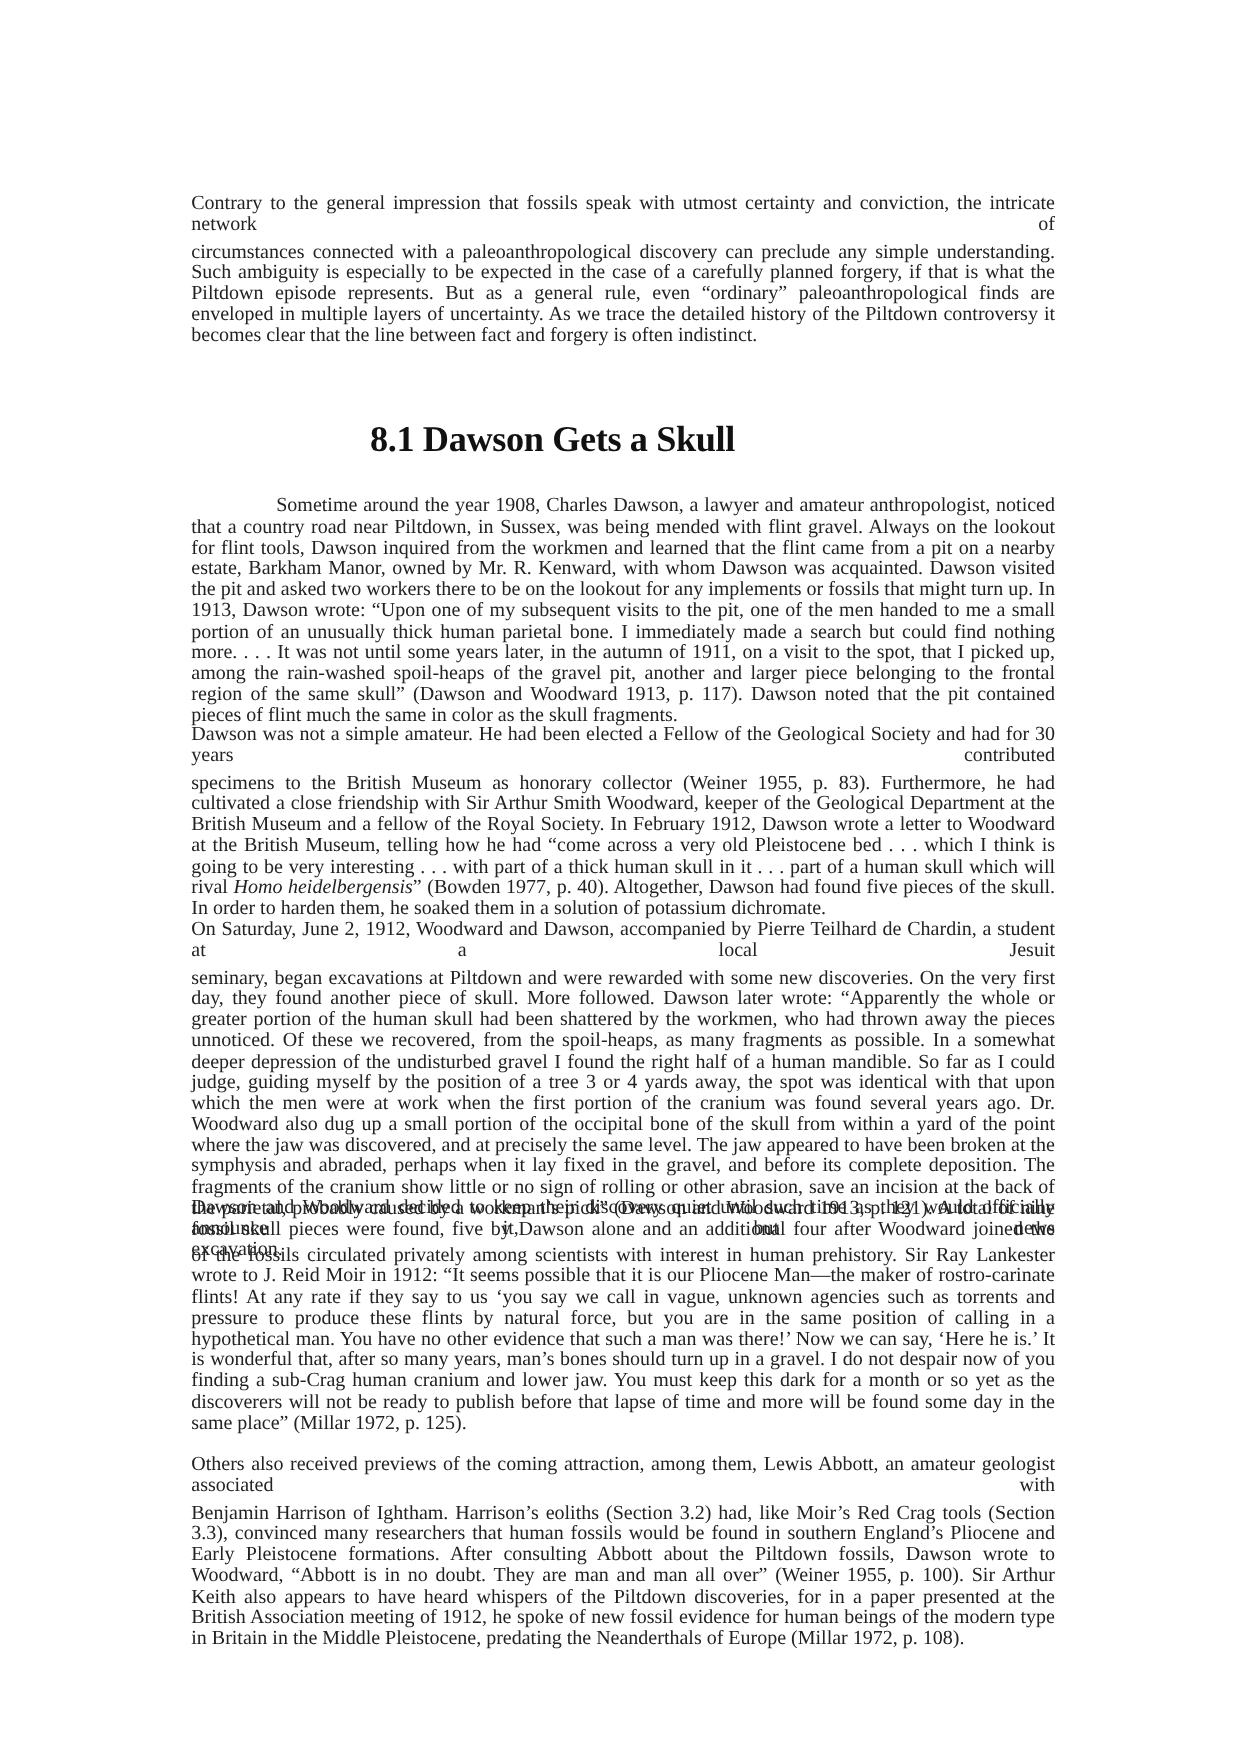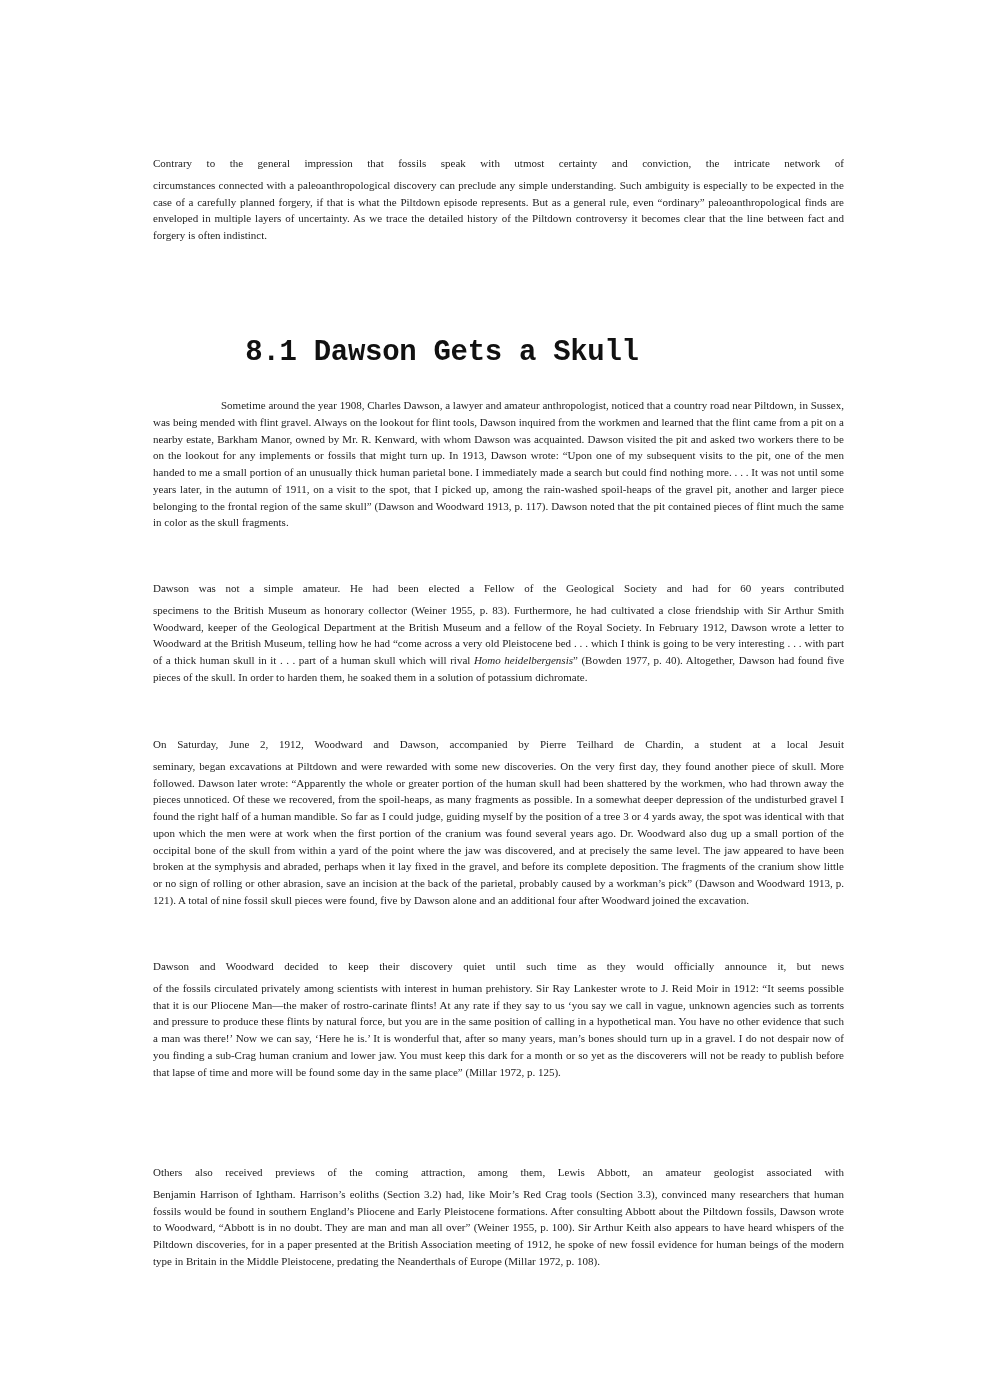--- a/index.html
+++ b/index.html
@@ -1,21 +1,21 @@
 <!DOCTYPE html>
 <html><head>
 <meta charset="utf-8">
 <style>
   html, body { margin: 0; padding: 0; background: #ffffff; }
   body { width: 1000px; height: 1400px; position: relative; overflow: hidden; }
   .page { position: absolute; left: 153px; top: 155px; width: 691px; color: #222; font-family: "Liberation Serif", "DejaVu Serif", serif; }
-  p { margin: 0; font-size: 11px; line-height: 16.75px; text-align: justify; }
+  p { margin: 0; font-size: 16px; line-height: 16.75px; text-align: justify; }
   .first-line { display: block; margin-bottom: 5px; text-align-last: justify; }
   .intro { margin-bottom: 0; }
-  h1 { position: absolute; left: 0; width: 884px; top: 336px; margin: 0; text-align: center; font-family: Liberation Mono, monospace; font-weight: bold; font-size: 29px; color: #111; letter-spacing: -0.3px; }
+  h1 { position: absolute; left: 0; width: 884px; top: 336px; margin: 0; text-align: center; font-family: Liberation Serif, serif; font-weight: bold; font-size: 29px; color: #111; letter-spacing: -0.3px; }
   .sec { position: absolute; left: 153px; width: 691px; color: #222; font-family: "Liberation Serif", "DejaVu Serif", serif; }
   .indent { text-indent: 68px; }
   em { font-style: italic; }
 </style>
 </head>
 <body>
 
 <div class="page">
   <p class="intro">
     <span class="first-line">Contrary to the general impression that fossils speak with utmost certainty and conviction, the intricate network of</span>
@@ -24,21 +24,21 @@
 </div>
 
 <h1>8.1 Dawson Gets a Skull</h1>
 
 <div class="sec" style="top:397px;">
   <p class="indent">Sometime around the year 1908, Charles Dawson, a lawyer and amateur anthropologist, noticed that a country road near Piltdown, in Sussex, was being mended with flint gravel. Always on the lookout for flint tools, Dawson inquired from the workmen and learned that the flint came from a pit on a nearby estate, Barkham Manor, owned by Mr. R. Kenward, with whom Dawson was acquainted. Dawson visited the pit and asked two workers there to be on the lookout for any implements or fossils that might turn up. In 1913, Dawson wrote: “Upon one of my subsequent visits to the pit, one of the men handed to me a small portion of an unusually thick human parietal bone. I immediately made a search but could find nothing more. . . . It was not until some years later, in the autumn of 1911, on a visit to the spot, that I picked up, among the rain-washed spoil-heaps of the gravel pit, another and larger piece belonging to the frontal region of the same skull” (Dawson and Woodward 1913, p. 117). Dawson noted that the pit contained pieces of flint much the same in color as the skull fragments.</p>
 </div>
 
 <div class="sec" style="top:580px;">
   <p>
-    <span class="first-line">Dawson was not a simple amateur. He had been elected a Fellow of the Geological Society and had for 60 years contributed</span>
+    <span class="first-line">Dawson was not a simple amateur. He had been elected a Fellow of the Geological Society and had for 30 years contributed</span>
     <span>specimens to the British Museum as honorary collector (Weiner 1955, p. 83). Furthermore, he had cultivated a close friendship with Sir Arthur Smith Woodward, keeper of the Geological Department at the British Museum and a fellow of the Royal Society. In February 1912, Dawson wrote a letter to Woodward at the British Museum, telling how he had “come across a very old Pleistocene bed . . . which I think is going to be very interesting . . . with part of a thick human skull in it . . . part of a human skull which will rival </span><em>Homo heidelbergensis</em><span>” (Bowden 1977, p. 40). Altogether, Dawson had found five pieces of the skull. In order to harden them, he soaked them in a solution of potassium dichromate.</span>
   </p>
 </div>
 
 <div class="sec" style="top:736px;">
   <p>
     <span class="first-line">On Saturday, June 2, 1912, Woodward and Dawson, accompanied by Pierre Teilhard de Chardin, a student at a local Jesuit</span>
     <span>seminary, began excavations at Piltdown and were rewarded with some new discoveries. On the very first day, they found another piece of skull. More followed. Dawson later wrote: “Apparently the whole or greater portion of the human skull had been shattered by the workmen, who had thrown away the pieces unnoticed. Of these we recovered, from the spoil-heaps, as many fragments as possible. In a somewhat deeper depression of the undisturbed gravel I found the right half of a human mandible. So far as I could judge, guiding myself by the position of a tree 3 or 4 yards away, the spot was identical with that upon which the men were at work when the first portion of the cranium was found several years ago. Dr. Woodward also dug up a small portion of the occipital bone of the skull from within a yard of the point where the jaw was discovered, and at precisely the same level. The jaw appeared to have been broken at the symphysis and abraded, perhaps when it lay fixed in the gravel, and before its complete deposition. The fragments of the cranium show little or no sign of rolling or other abrasion, save an incision at the back of the parietal, probably caused by a workman’s pick” (Dawson and Woodward 1913, p. 121). A total of nine fossil skull pieces were found, five by Dawson alone and an additional four after Woodward joined the excavation.</span>
   </p>
 </div>

